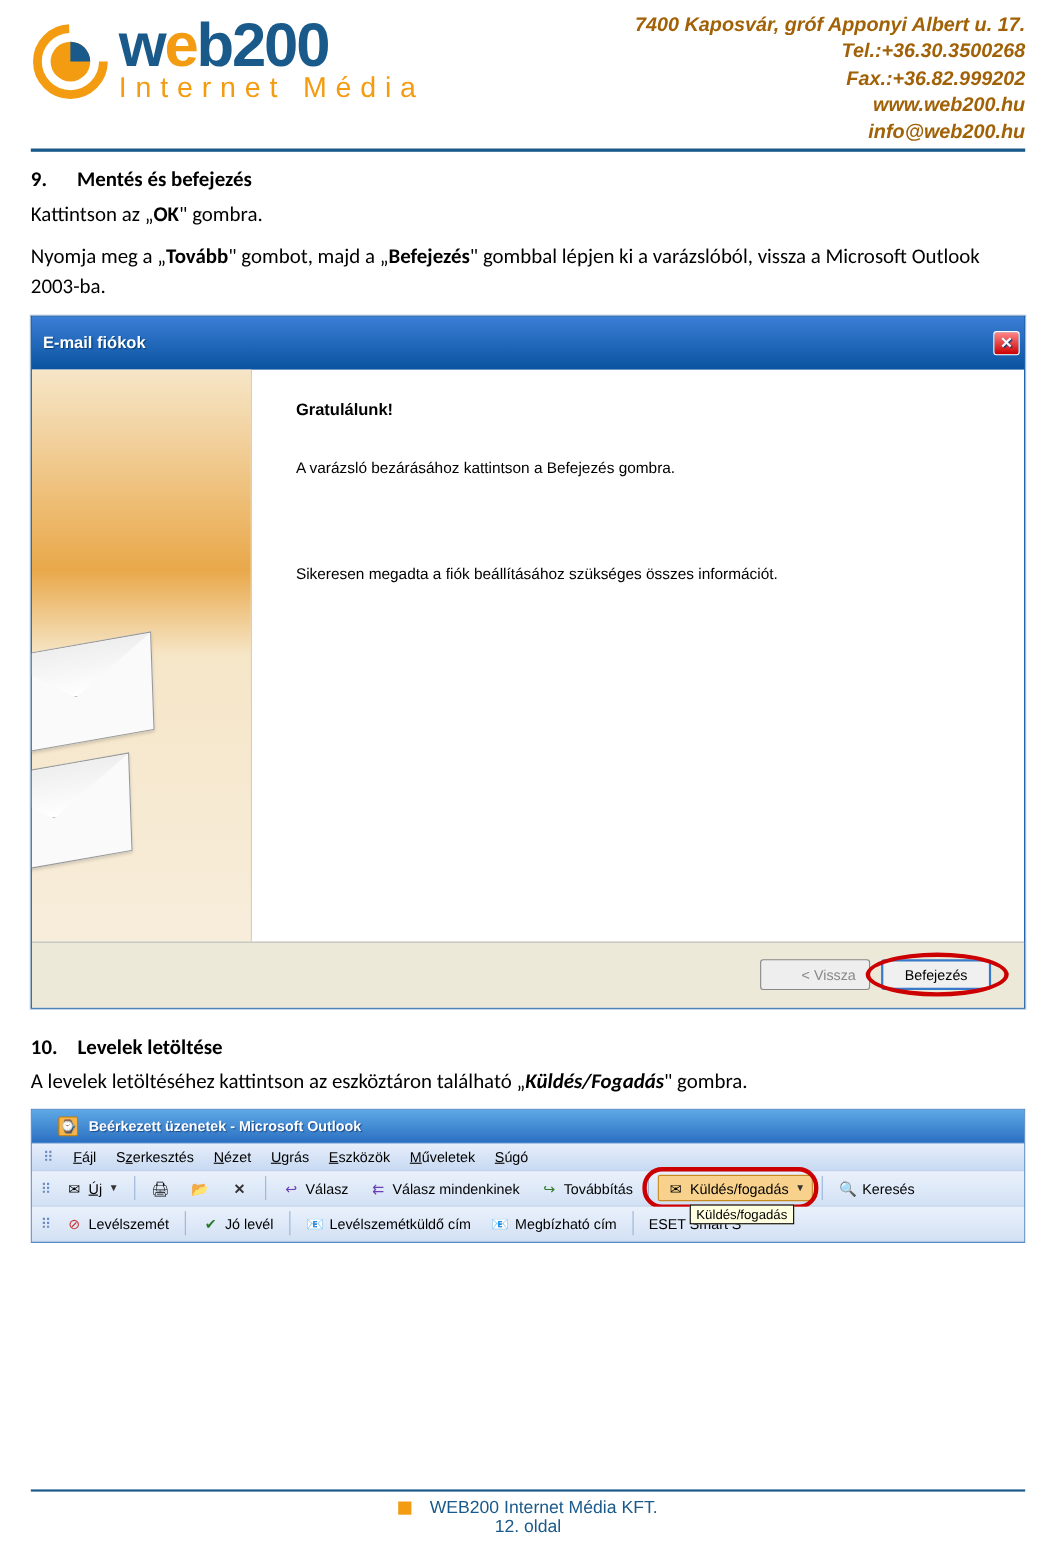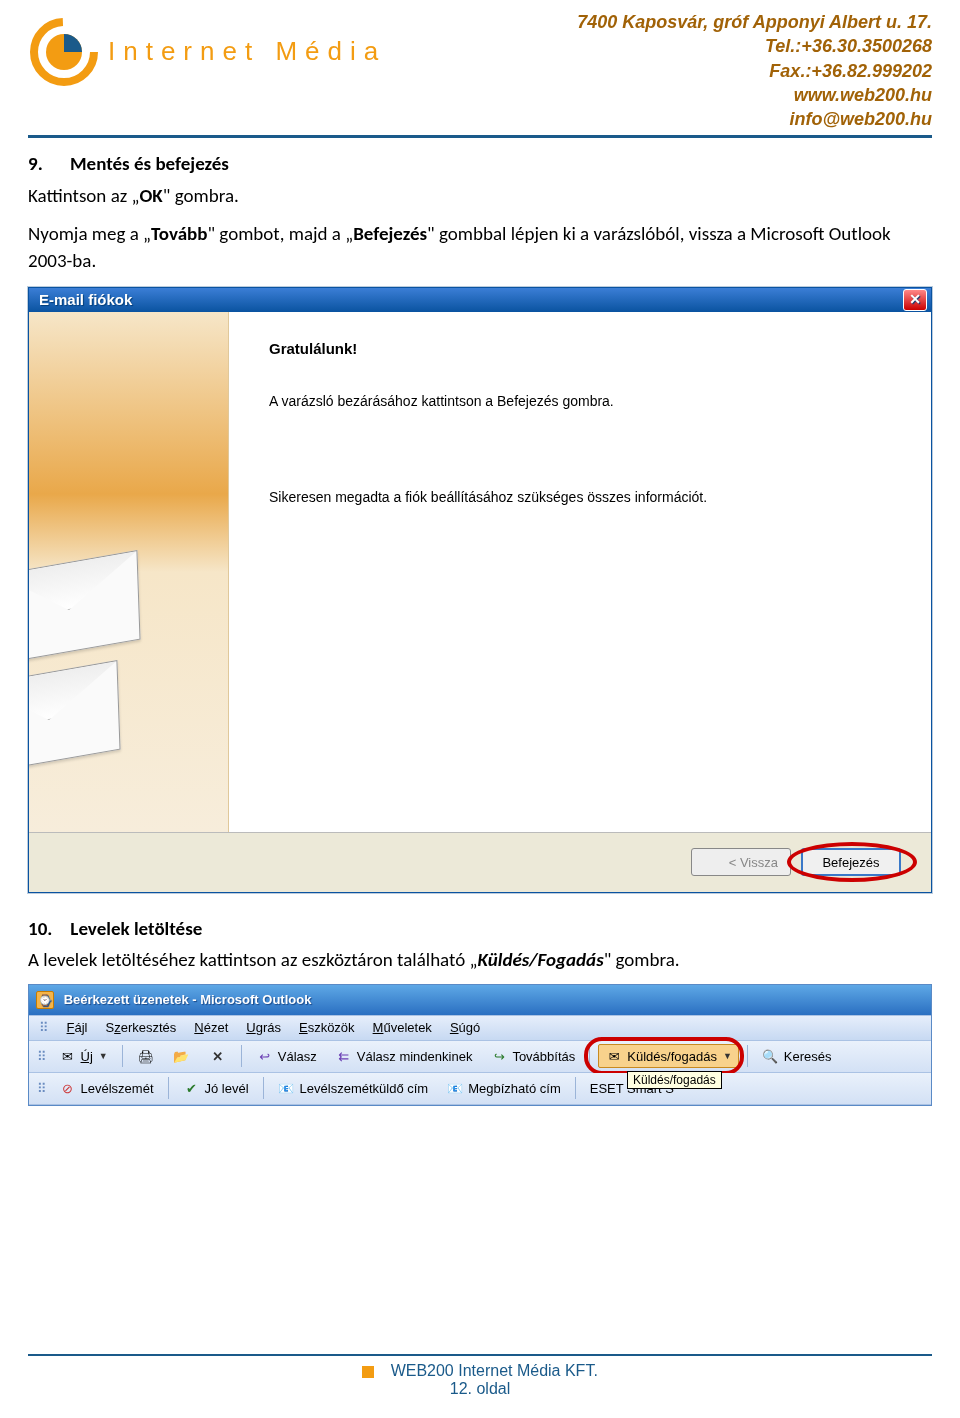--- a/index.html
+++ b/index.html
@@ -29,21 +29,21 @@
 
   
   .wizard {
     width: 904px; margin: 12px 0 22px 0;
     border: 1px solid #0a53a0;
     background: #fff;
     box-shadow: 0 0 0 1px #bcd;
     font-family: Tahoma, Arial, sans-serif;
   }
   .wiz-title {
-    height: 24px;
+    height: 48px;
     background: linear-gradient(#3b7ed6, #0a53a0);
     color: #fff; font-weight: 700; font-size: 15px;
     display: flex; align-items: center; justify-content: space-between;
     padding: 0 4px 0 10px;
     text-shadow: 1px 1px 1px #033d77;
   }
   .wiz-close {
     width: 24px; height: 22px;
     background: linear-gradient(#f88, #c00);
     border: 1px solid #fff; border-radius: 3px;
@@ -78,21 +78,21 @@
   
   .outlook {
     width: 904px; margin: 6px 0 14px 0;
     border: 1px solid #5a8ac6;
     font-family: Tahoma, Arial, sans-serif; font-size: 13px;
     background: #fff;
   }
   .ol-title {
     height: 30px;
     background: linear-gradient(#5ea8e6,#2a6fc1);
-    color:#fff; font-weight:700; padding-left:7px; line-height:30px;
+    color:#fff; font-weight:700; padding-left:24px; line-height:30px;
     text-shadow:1px 1px 1px #1a4a8a;
   }
   .ol-menu {
     height: 26px; background: linear-gradient(#e6eefb,#c7d9f2);
     display:flex; align-items:center; gap:18px; padding:0 10px;
     border-top:1px solid #aac2e4; border-bottom:1px solid #aac2e4; color:#000;
   }
   .ol-menu span { cursor:pointer; }
   .ul { text-decoration: underline; text-decoration-color:#000; }
   .ol-row {
@@ -125,20 +125,23 @@
 <div class="page">
 
   <div class="header">
     <div class="logo">
       <svg width="72" height="72" viewBox="0 0 72 72">
         <circle cx="36" cy="36" r="30" fill="none" stroke="#f39c12" stroke-width="8" stroke-dasharray="140 60"></circle>
         <circle cx="36" cy="36" r="18" fill="#f39c12"></circle>
         <path d="M36 18 A18 18 0 0 1 54 36 L36 36 Z" fill="#1a5a8a"></path>
       </svg>
       <div class="logo-text">
+        <div class="logo-web200">
+          <span style="color:#1a5a8a">w</span><span class="e-orange">e</span><span style="color:#1a5a8a">b200</span>
+        </div>
         <div class="logo-sub">Internet Média</div>
       </div>
     </div>
     <div class="contact">
       <div>7400 Kaposvár, gróf Apponyi Albert u. 17.</div>
       <div>Tel.:+36.30.3500268</div>
       <div>Fax.:+36.82.999202</div>
       <div>www.web200.hu</div>
       <div>info@web200.hu</div>
     </div>

